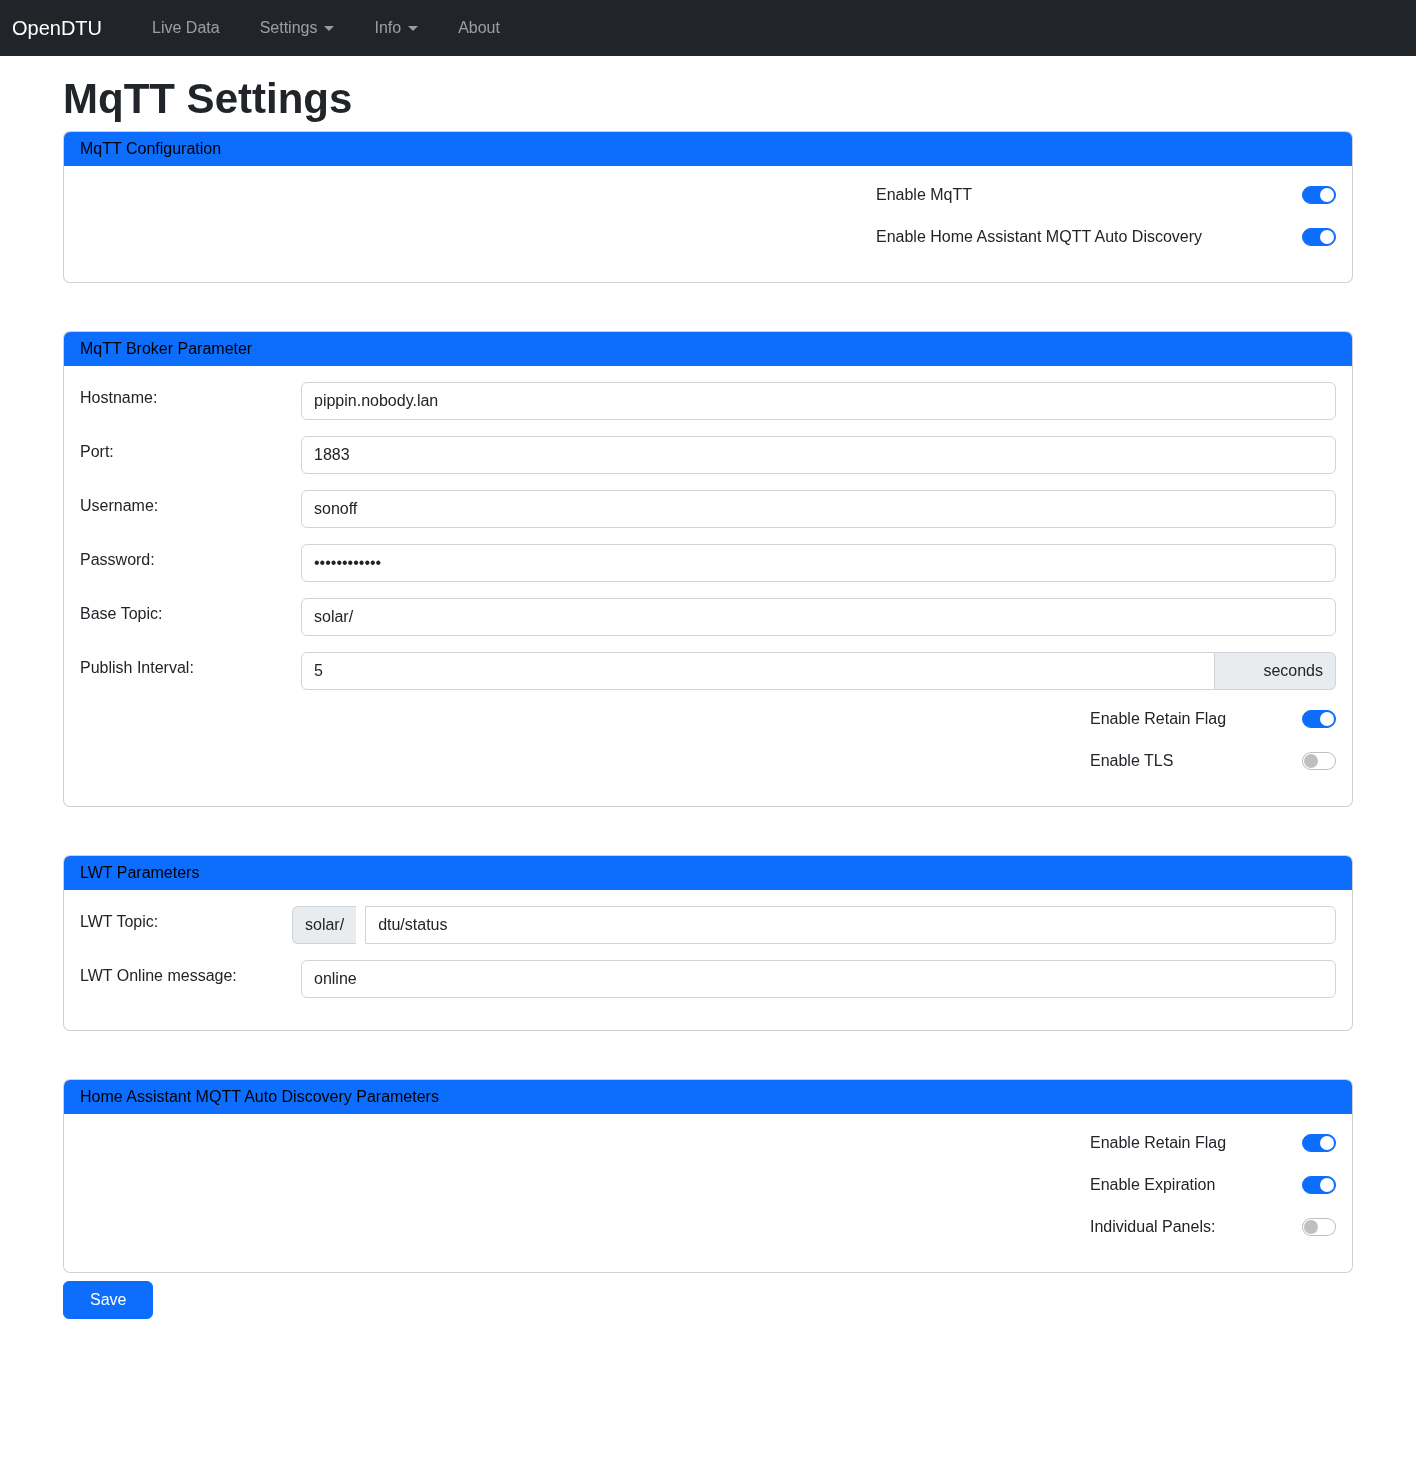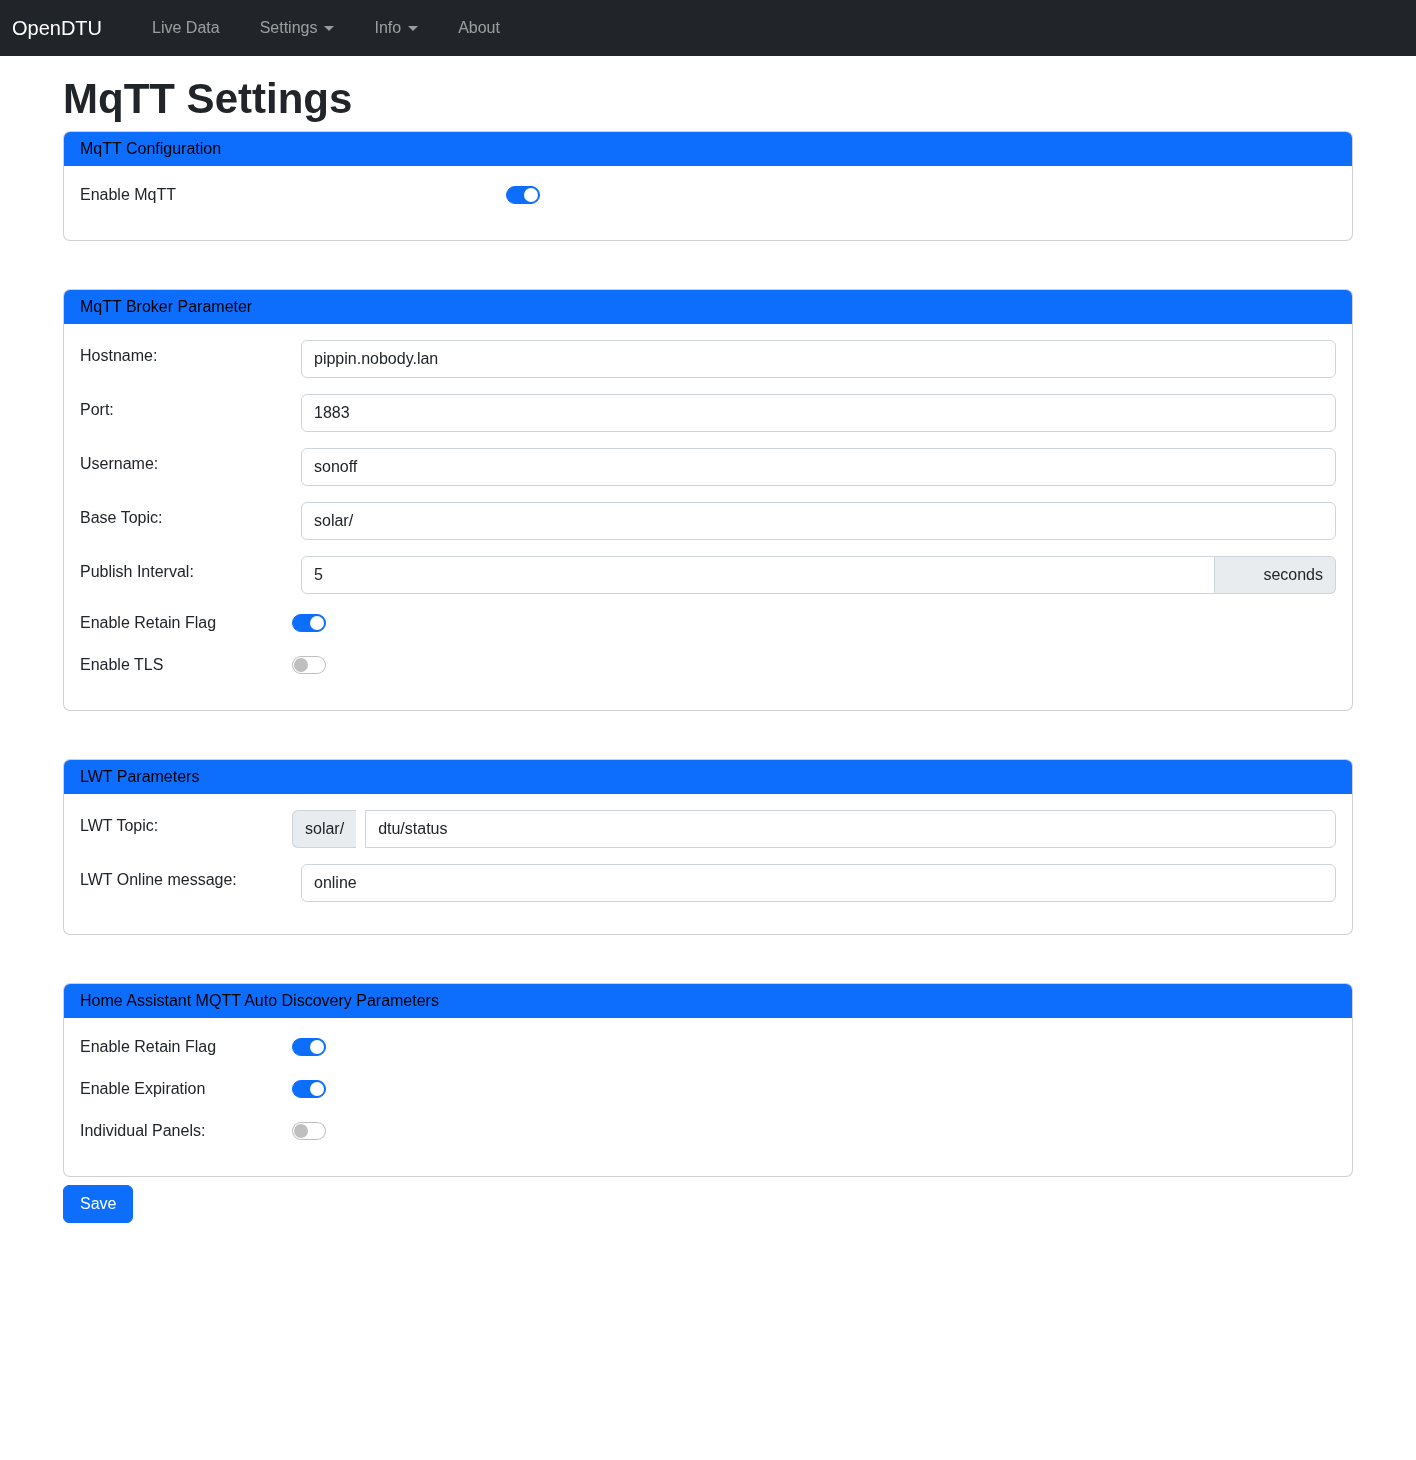--- a/index.html
+++ b/index.html
@@ -53,21 +53,21 @@
     padding: 8px 16px; font-size: 16px;
     border-radius: 6px 6px 0 0;
   }
   .card-body { padding: 16px; }
   
   .form-row { display: flex; margin-bottom: 16px; }
   .form-row .label-col {
     width: 212px; flex: none;
     padding: 7px 12px 7px 0; font-size: 16px;
   }
-  .toggle-row { display: flex; align-items: center; min-height: 26px; margin-bottom: 16px; }
+  .toggle-row { display: flex; align-items: center; min-height: 26px; margin-bottom: 16px; justify-content: flex-end; }
   .toggle-row .label-col { padding: 0 12px 0 0; width: 212px; flex: none; font-size: 16px; }
   .wide-label .label-col { width: 426px; }
   .input-col { flex: 1; display: flex; }
   input.form-control {
     flex: 1; height: 38px; min-width: 0;
     padding: 6px 12px; font-size: 16px;
     color: #212529; background: #fff;
     border: 1px solid #ced4da; border-radius: 6px;
     outline: none;
     font-family: "Liberation Sans", sans-serif;
@@ -93,21 +93,21 @@
     position: absolute; top: 1px; left: 1px;
     width: 14px; height: 14px; border-radius: 50%;
     background: rgba(0,0,0,0.25);
   }
   .switch.on { background: #0d6efd; border-color: #0d6efd; }
   .switch.on .knob { left: auto; right: 1px; background: #ffffff; }
   
   .save-btn {
     background: #0d6efd; color: #fff;
     border: 1px solid #0d6efd; border-radius: 6px;
-    padding: 6px 16px; font-size: 16px; line-height: 24px;
+    padding: 6px 26px; font-size: 16px; line-height: 24px;
     cursor: pointer; font-family: "Liberation Sans", sans-serif;
   }
 </style>
 </head>
 <body>
 
 <nav class="navbar">
   <a class="navbar-brand">OpenDTU</a>
   <a class="nav-link">
     <span>Live Data</span>
@@ -131,20 +131,26 @@
   
   <div class="card">
     <div class="card-header">MqTT Configuration</div>
     <div class="card-body">
       <div class="toggle-row wide-label">
         <span class="label-col">Enable MqTT</span>
         <span class="switch on">
             <span class="knob"></span>
           </span>
       </div>
+      <div class="toggle-row wide-label">
+        <span class="label-col">Enable Home Assistant MQTT Auto Discovery</span>
+        <span class="switch on">
+            <span class="knob"></span>
+          </span>
+      </div>
     </div>
   </div>
 
   
   <div class="card">
     <div class="card-header">MqTT Broker Parameter</div>
     <div class="card-body">
       <div class="form-row">
         <span class="label-col">Hostname:</span>
         <div class="input-col">
@@ -154,20 +160,26 @@
       <div class="form-row">
         <span class="label-col">Port:</span>
         <div class="input-col">
           <input class="form-control" type="text" value="1883" style="">
         </div>
       </div>
       <div class="form-row">
         <span class="label-col">Username:</span>
         <div class="input-col">
           <input class="form-control" type="text" value="sonoff" style="">
+        </div>
+      </div>
+      <div class="form-row">
+        <span class="label-col">Password:</span>
+        <div class="input-col">
+          <input class="form-control" type="text" value="••••••••••••" style="">
         </div>
       </div>
       <div class="form-row">
         <span class="label-col">Base Topic:</span>
         <div class="input-col">
           <input class="form-control" type="text" value="solar/" style="">
         </div>
       </div>
       <div class="form-row">
         <span class="label-col">Publish Interval:</span>

